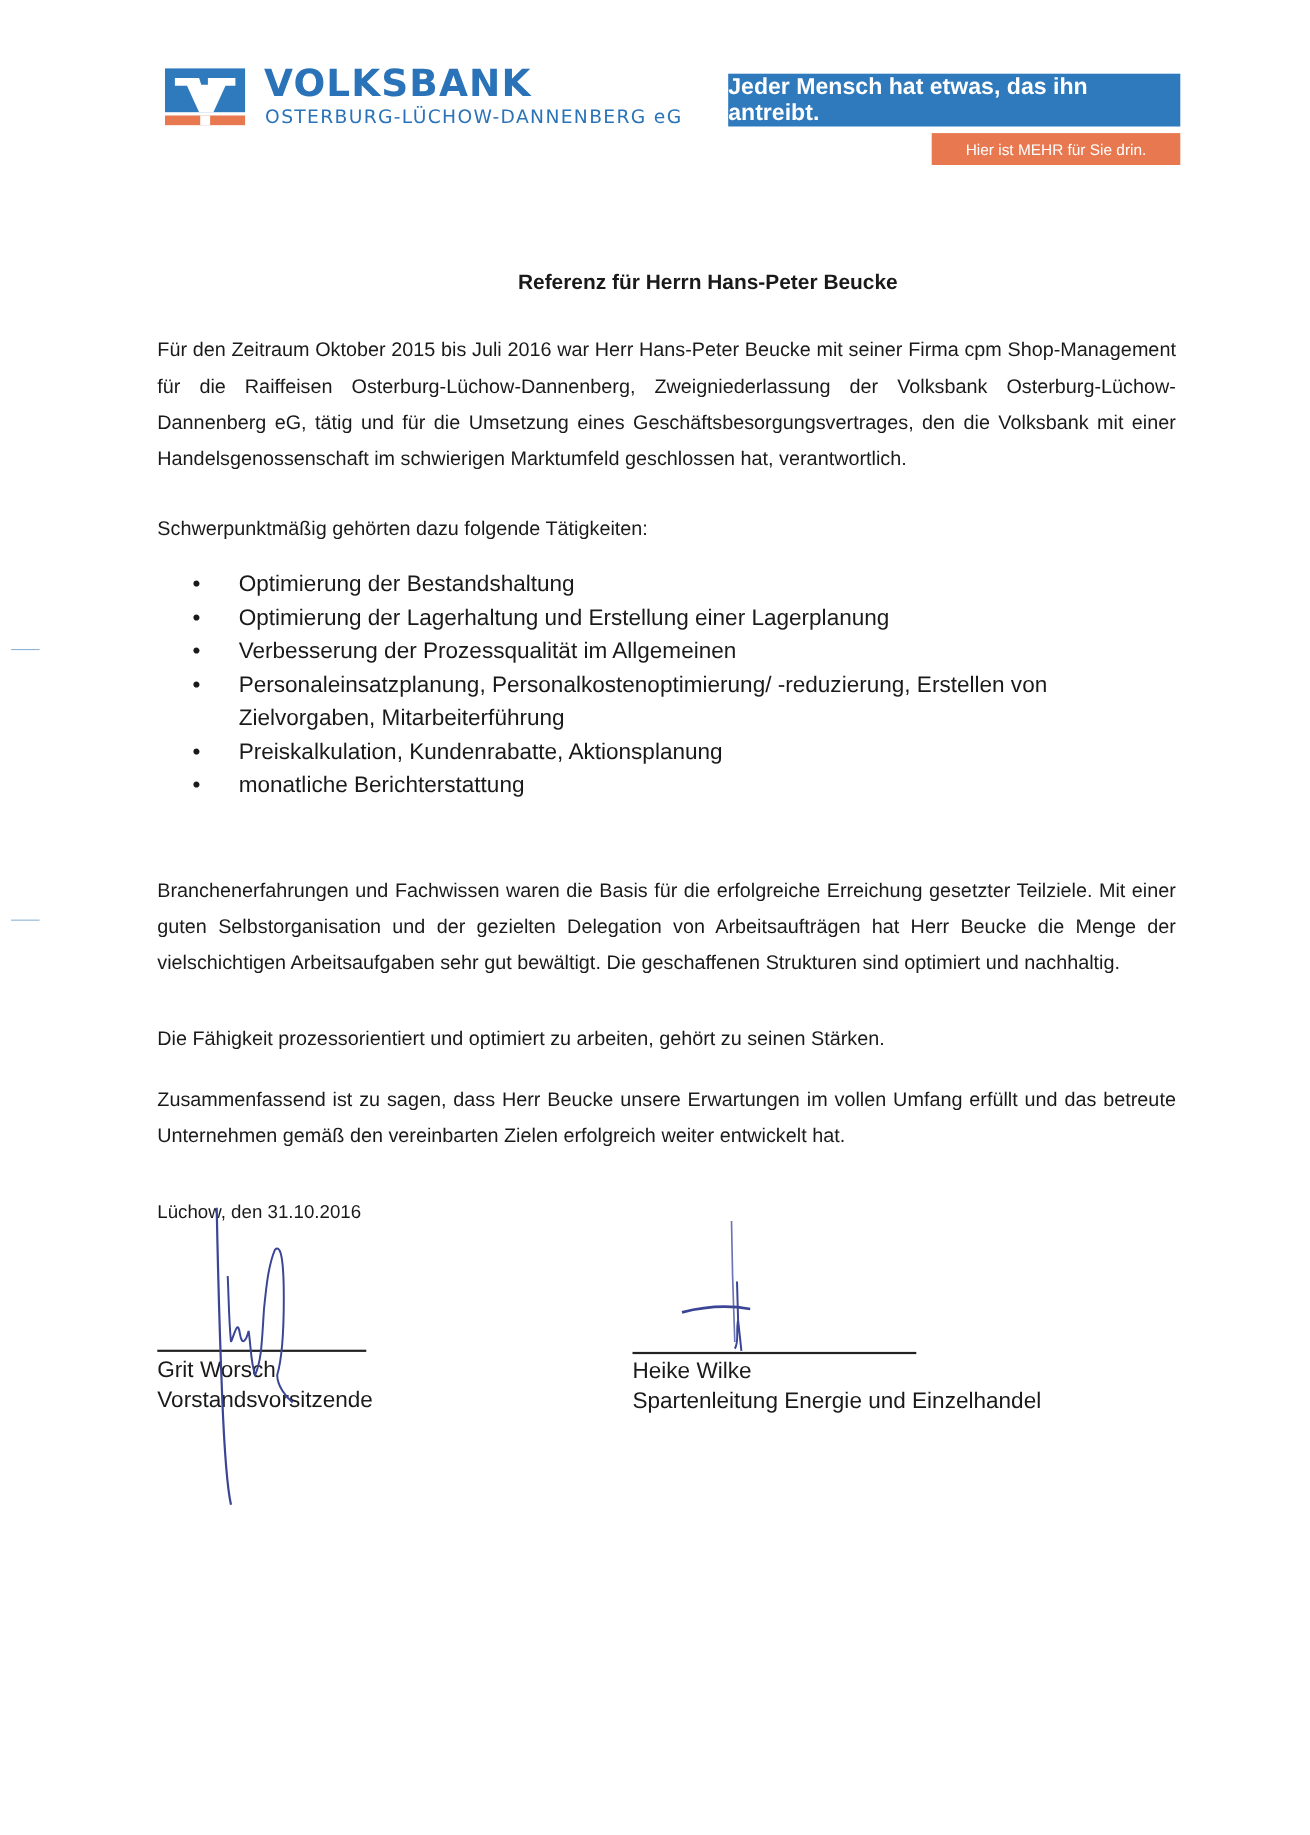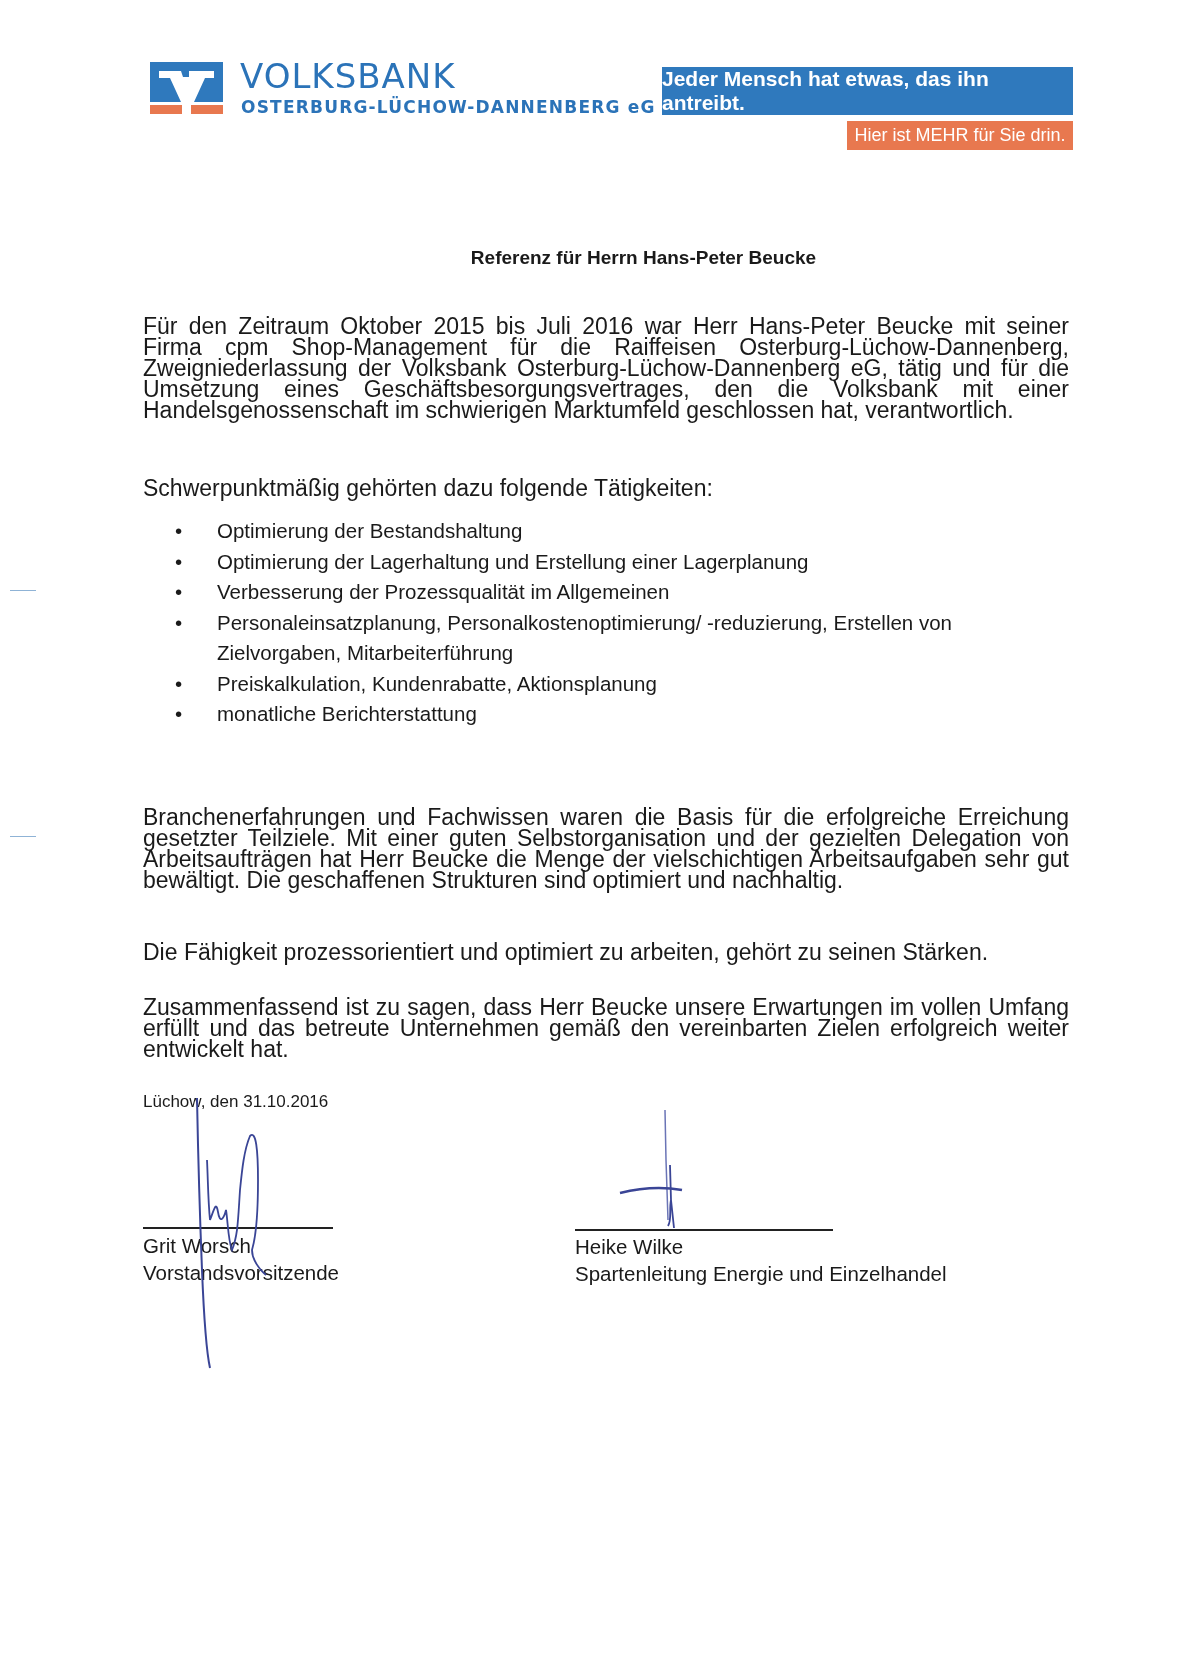--- a/index.html
+++ b/index.html
@@ -1,24 +1,24 @@
 <!DOCTYPE html>
 <html><head>
 <meta charset="utf-8">
 <style>
   html, body { margin: 0; padding: 0; background: #ffffff; }
   body { width: 1191px; height: 1668px; position: relative; overflow: hidden;
          font-family: "Liberation Sans", "DejaVu Sans", sans-serif; color: #1a1a1a; }
   .logo { position: absolute; left: 150px; top: 62px; width: 73px; height: 52px; }
-  .bank-name { position: absolute; left: 240px; top: 58px; color: #2b73b8; font-size: 34px; letter-spacing: 1px; line-height: 36px; font-family: "DejaVu Sans", sans-serif; }
-  .bank-sub { position: absolute; left: 241px; top: 97px; color: #2b73b8; font-size: 17px; letter-spacing: 1.2px; font-weight: bold; font-family: "DejaVu Sans", sans-serif; }
+  .bank-name { position: absolute; left: 240px; top: 58px; color: #2b73b8; font-size: 34px; letter-spacing: 1px; line-height: 36px; font-family: "DejaVu Sans", sans-serif; font-weight: bold; }
+  .bank-sub { position: absolute; left: 241px; top: 97px; color: #2b73b8; font-size: 17px; letter-spacing: 1.2px; font-weight: normal; font-family: "DejaVu Sans", sans-serif; }
   .slogan { position: absolute; left: 662px; top: 67px; width: 411px; height: 48px; background: #2f79bd; color: #fff; font-size: 21px; font-weight: bold; display: flex; align-items: center; justify-content: center; }
-  .tagline { position: absolute; left: 847px; top: 121px; width: 226px; height: 29px; background: #e8784f; color: #fff; font-size: 18px; display: flex; align-items: center; justify-content: center; }
+  .tagline { position: absolute; left: 847px; top: 121px; width: 226px; height: 29px; background: #e8784f; color: #fff; font-size: 14px; display: flex; align-items: center; justify-content: center; }
   .title { position: absolute; left: 0; width: 1191px; top: 247px; text-align: center; font-weight: bold; font-size: 19px; padding-left: 48px; }
-  .body-text { position: absolute; left: 143px; width: 926px; font-size: 23px; line-height: 21px; text-align: justify; margin-top: 14px; }
+  .body-text { position: absolute; left: 143px; width: 926px; font-size: 18px; line-height: 33px; text-align: justify; }
   .p1 { top: 302px; }
   .p2 { top: 464px; }
   ul.tasks { position: absolute; left: 175px; top: 516px; width: 860px; margin: 0; padding: 0 0 0 42px; font-size: 20.5px; line-height: 30.5px; list-style: none; }
   ul.tasks li { position: relative; }
   ul.tasks li::before { content: "\2022"; position: absolute; left: -42px; }
   .p3 { top: 793px; }
   .p4 { top: 928px; }
   .p5 { top: 983px; }
   .date { position: absolute; left: 143px; top: 1092px; font-size: 17px; }
   .sig-line { position: absolute; height: 2px; background: #222; }

